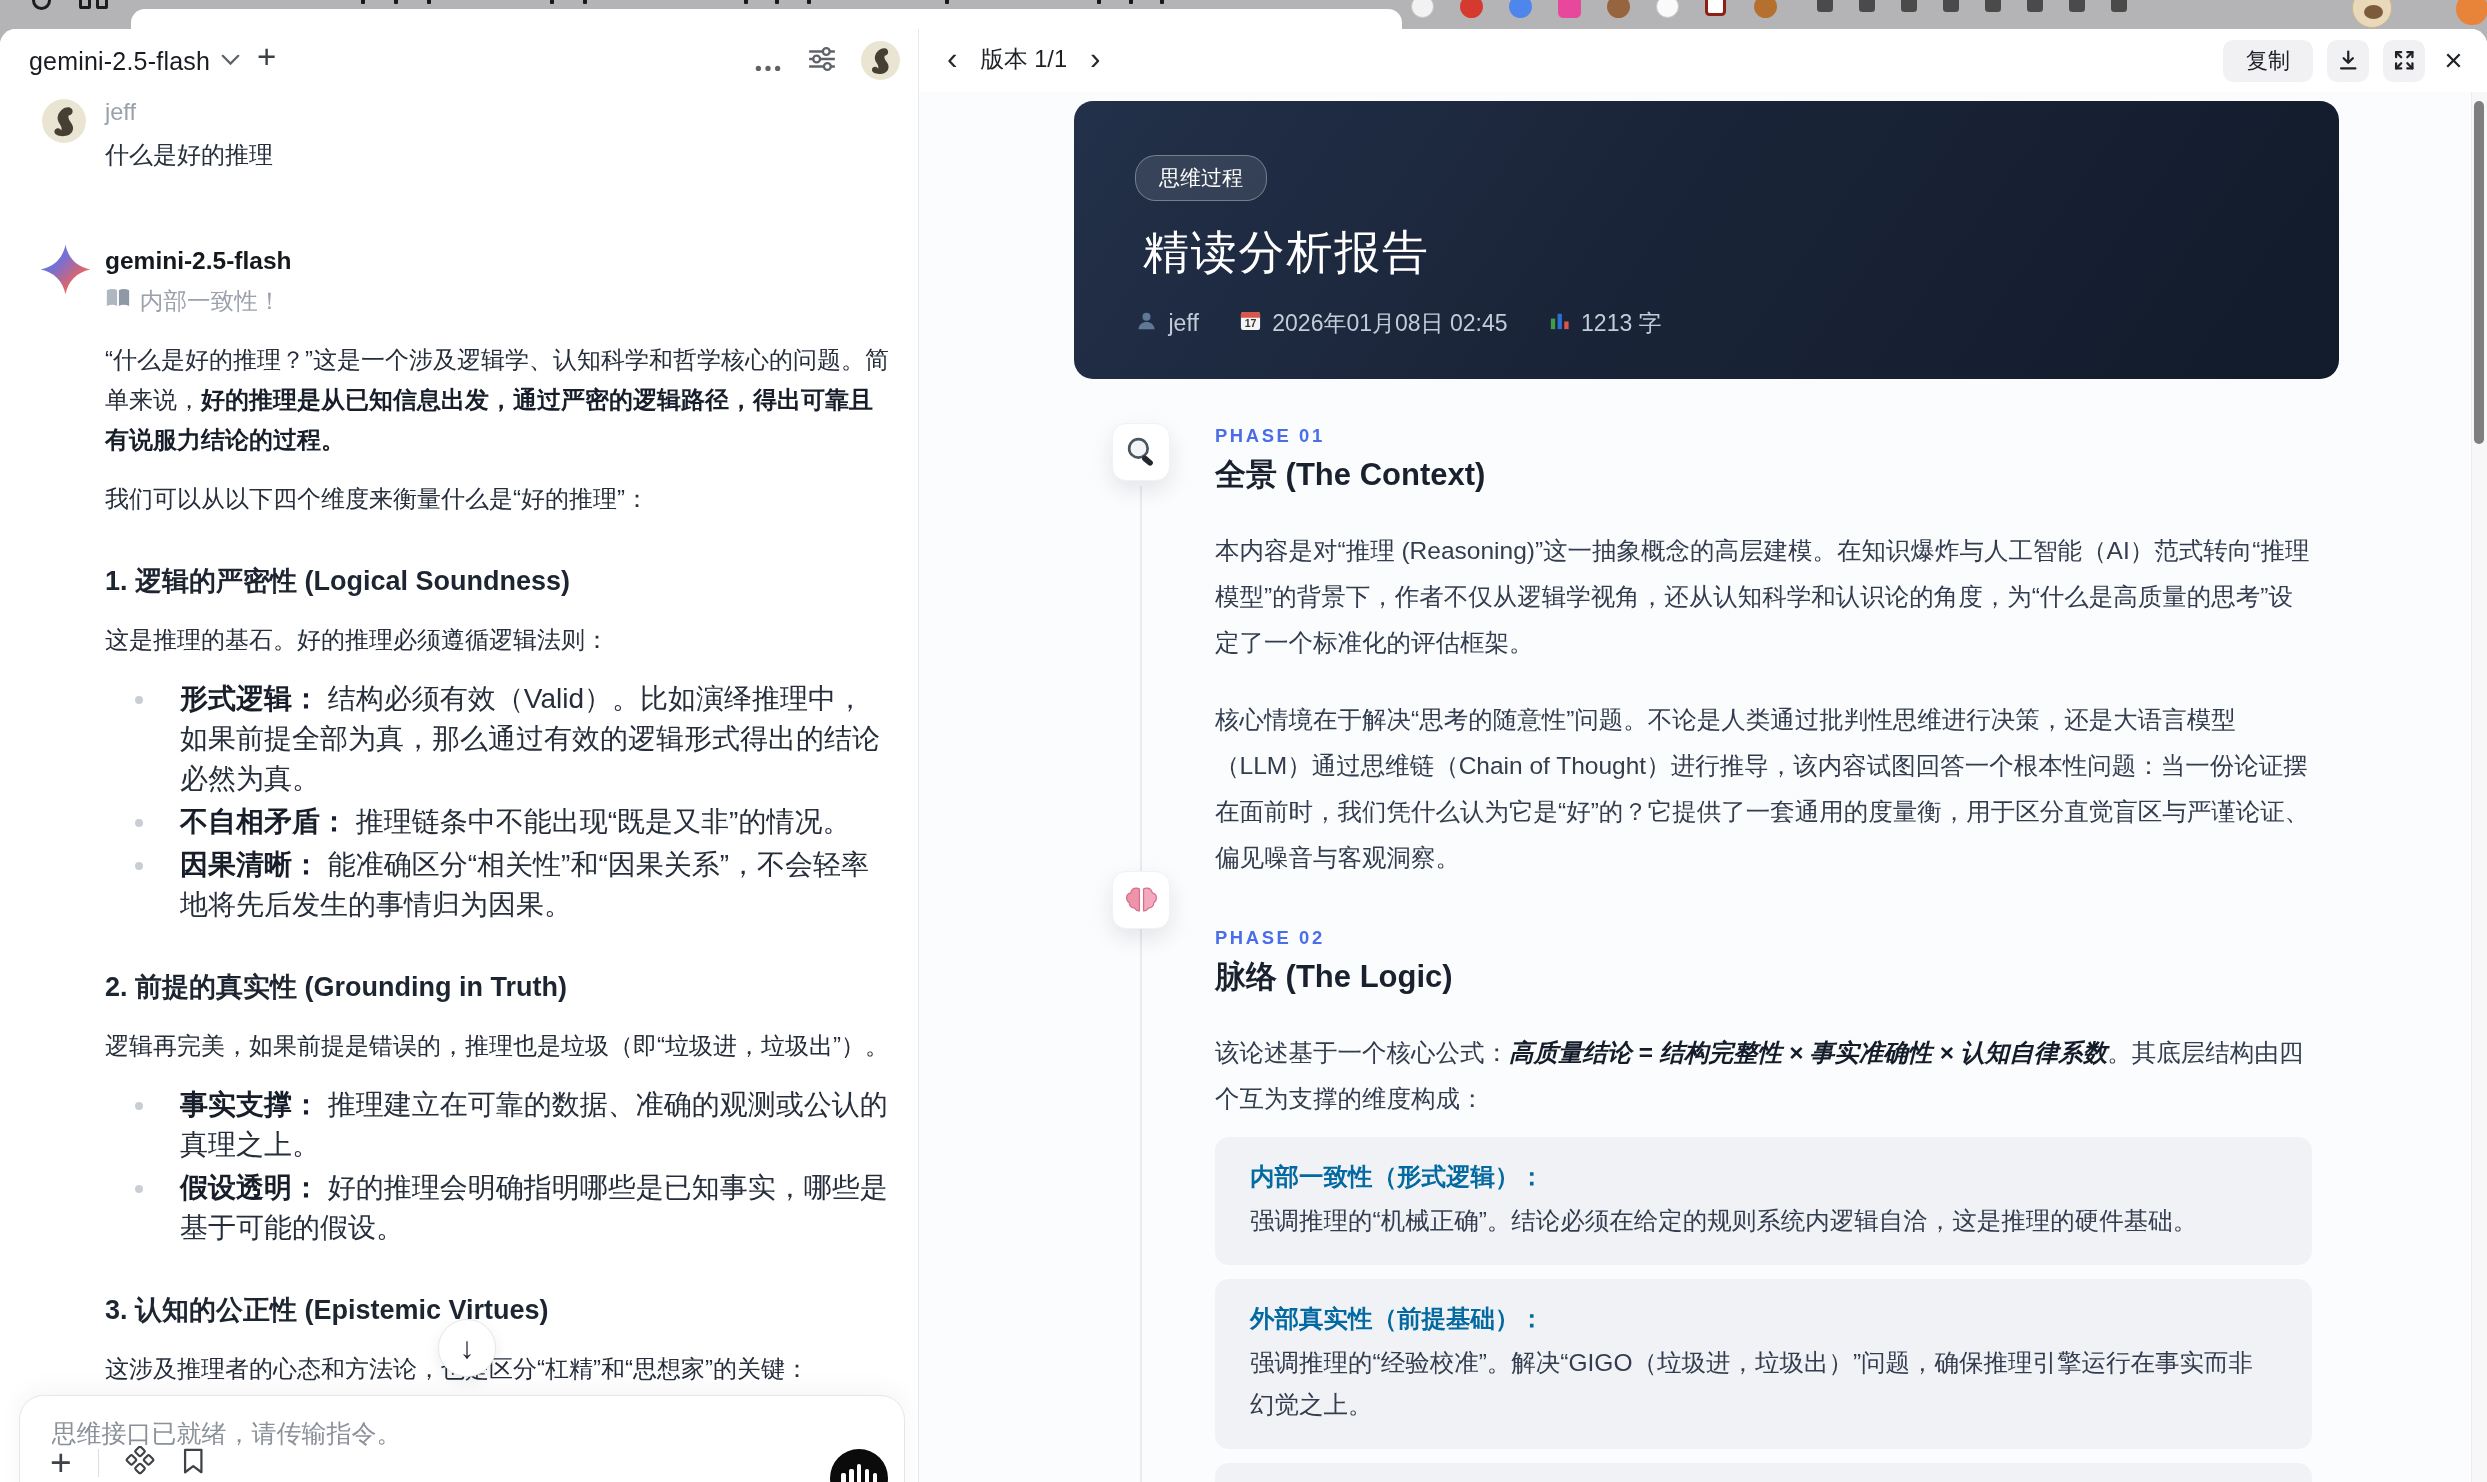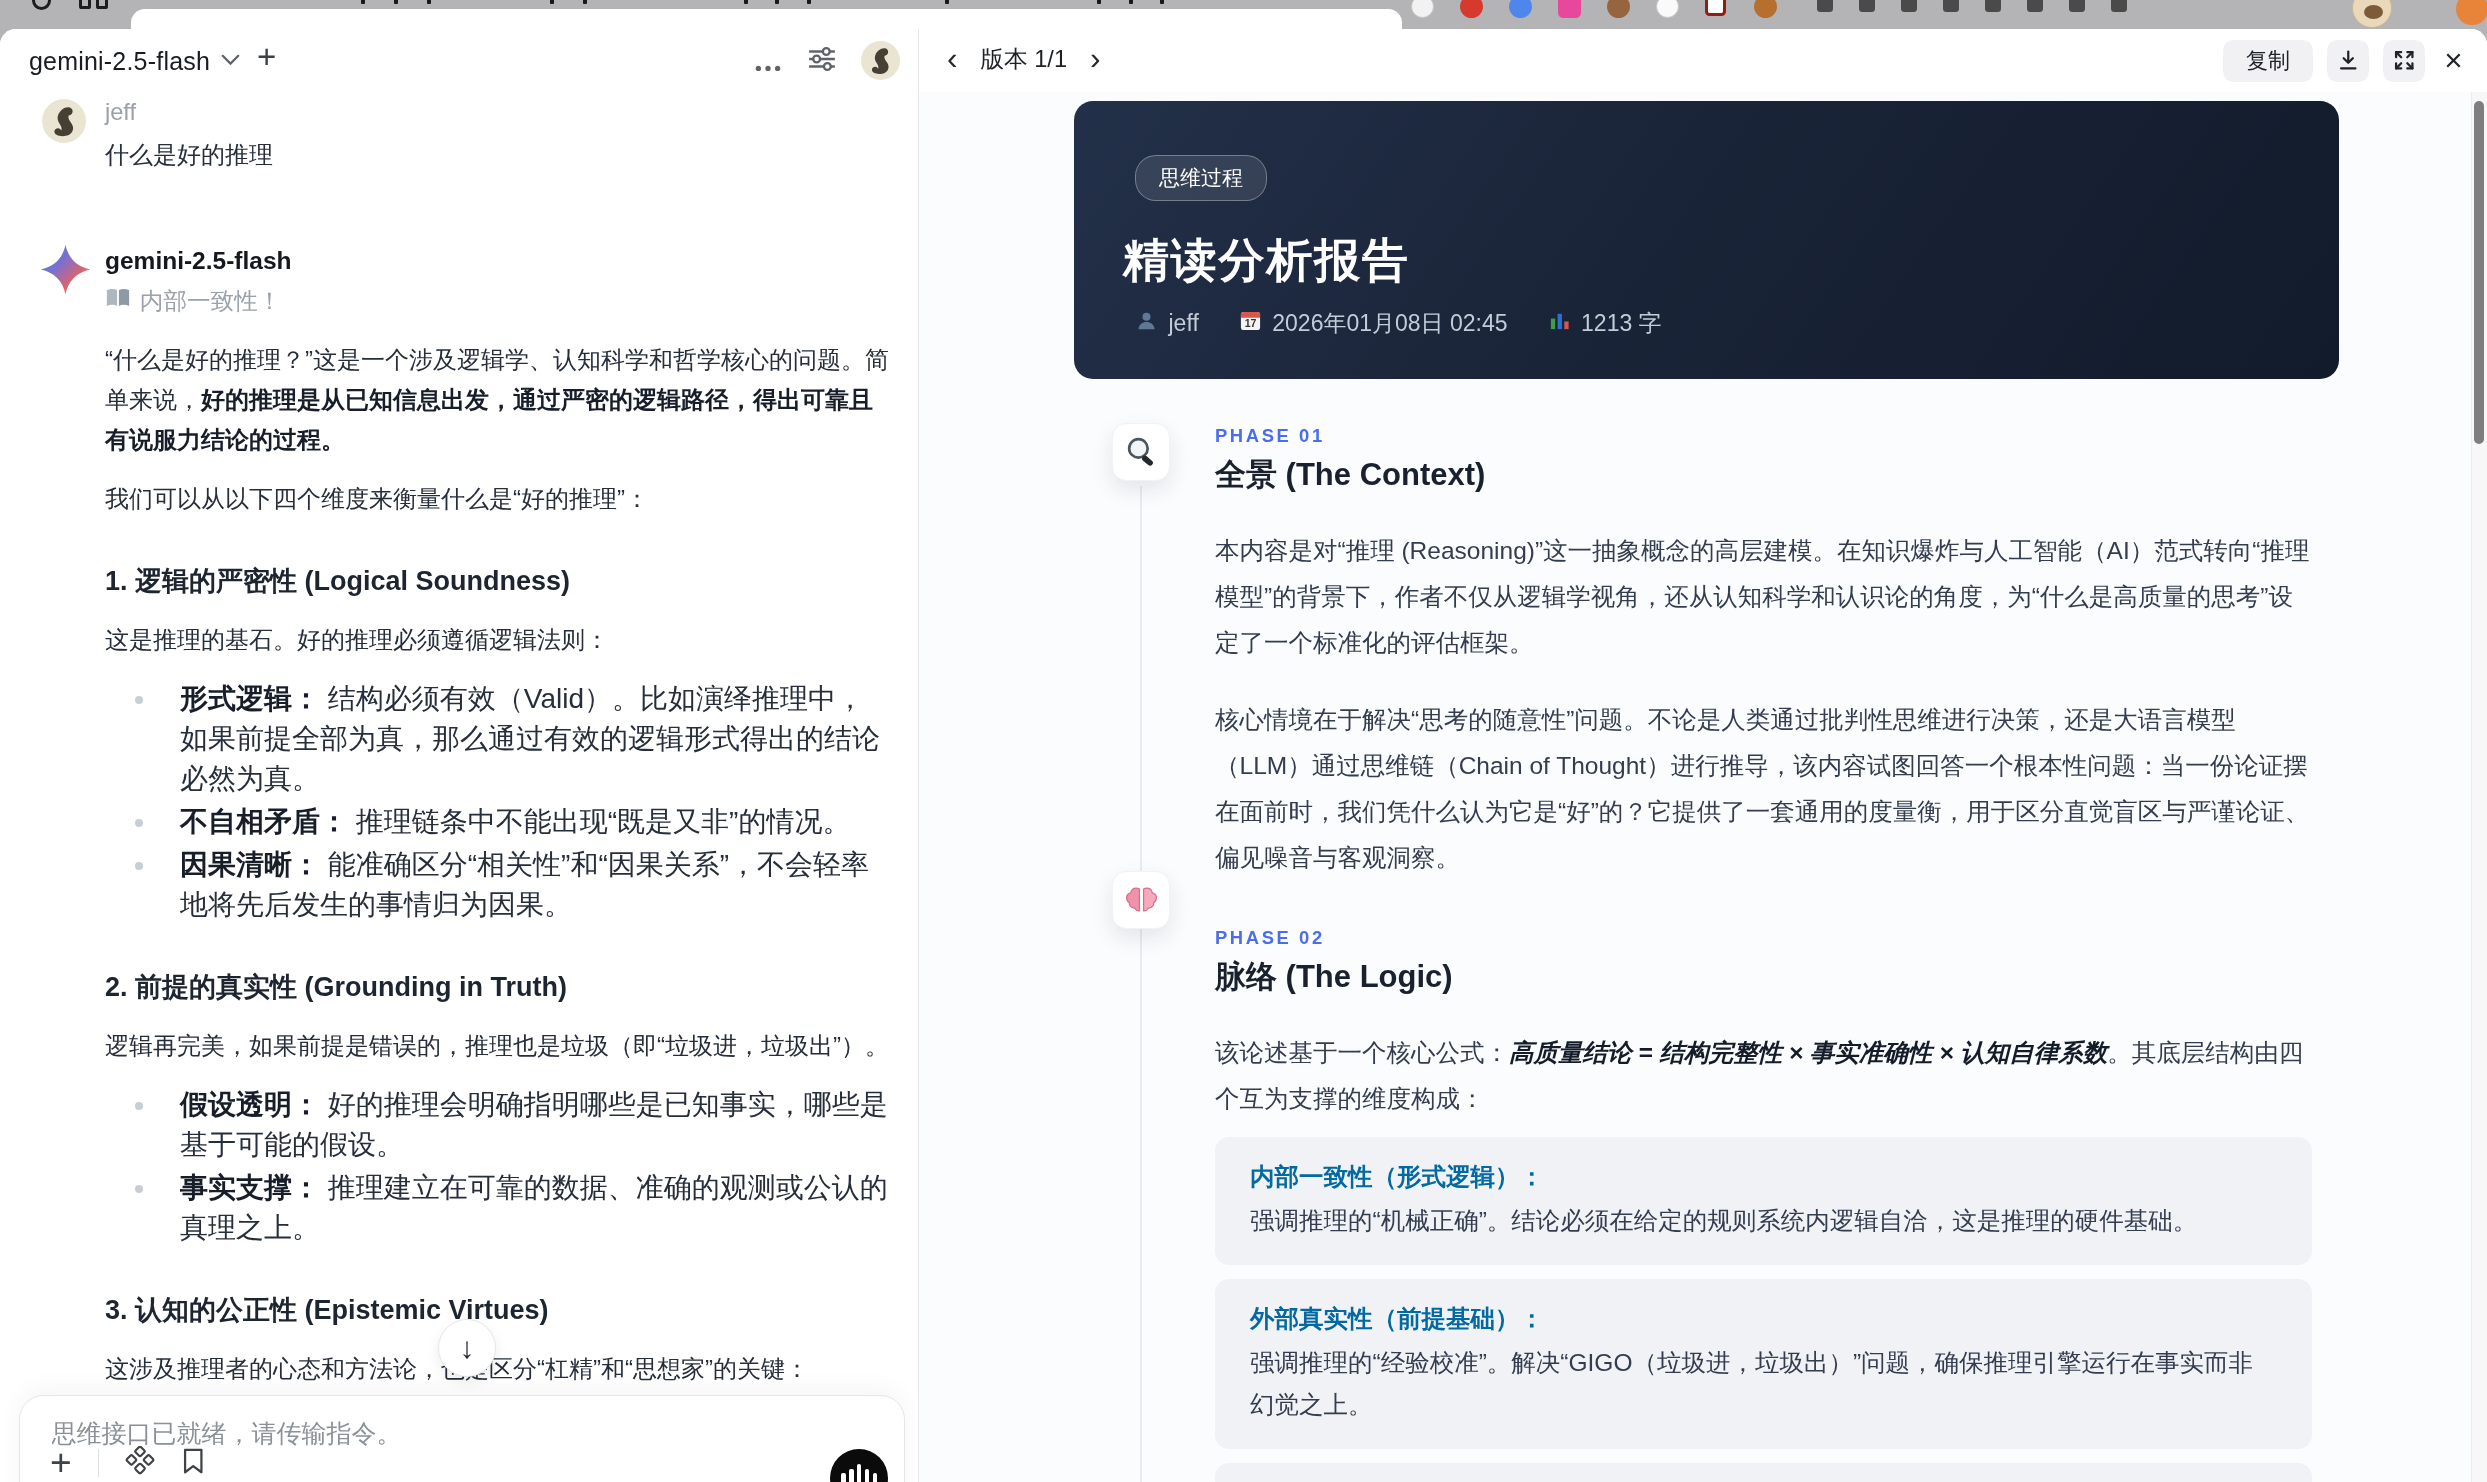--- a/index.html
+++ b/index.html
@@ -63,21 +63,21 @@
   .input-tools .plus { font-size:37px; font-weight:300; color:#3f4246; line-height:35px; }
   .itool-div { width:0.9px; height:28px; background:#dcdee1; }
   .voice-btn { position:absolute; right:15.8px; top:53px; width:58px; height:58px; border-radius:50%; background:#0b0b0c; display:flex; align-items:center; justify-content:center; gap:3.5px; }
   .voice-btn i { display:block; width:4.4px; background:#fff; border-radius:1.8px; }
 
   
   .artifact { position:absolute; top:63px; left:919px; width:1568px; bottom:0; background:#fbfcfd; overflow:hidden; }
   .timeline-line { position:absolute; left:221px; top:394px; bottom:0; width:1.8px; background:#e9ebf0; z-index:0; }
   .report-card { position:absolute; left:155px; top:8.8px; width:1265px; height:278px; border-radius:19px; background:linear-gradient(125deg,#223049 0%,#1a2438 45%,#121b2b 100%); z-index:1; }
   .report-badge { position:absolute; left:61px; top:54px; padding:7.9px 23px; font-size:21px; color:#fff; background:rgba(255,255,255,.10); border:1.8px solid rgba(255,255,255,.32); border-radius:21px; }
-  .report-title { position:absolute; left:49px; top:121px; font-size:46px; font-weight:700; color:#fff; letter-spacing:1.8px;margin-top:8px; }
+  .report-title { position:absolute; left:69px; top:121px; font-size:46px; font-weight:400; color:#fff; letter-spacing:1.8px; }
   .report-meta { position:absolute; left:61px; top:207px; display:flex; align-items:center; gap:40px; font-size:23px; color:#c3ccd9; }
   .report-meta .mi { display:flex; align-items:center; gap:10.5px; }
   .phase-icon-sq { position:absolute; width:58px; height:58px; background:#fff; border:0.9px solid #f1f2f4; border-radius:14px; box-shadow:0 8.8px 21px rgba(20,30,60,.10); display:flex; align-items:center; justify-content:center; z-index:2; }
   .art-content { position:absolute; left:296px; top:333px; width:1097px; z-index:1; }
   .phase { position:relative; }
   .phase + .phase { margin-top:46px; }
   .phase-label { font-size:18.4px; font-weight:700; color:#4a6de8; letter-spacing:2.6px; }
   .phase-title { font-size:31px; font-weight:700; color:#1a212e; margin-top:7px; }
   .art-p { font-size:24.5px; color:#333d4f; line-height:46px; margin-top:31.5px; }
   .art-p .b { font-weight:700; color:#141c2a;font-style:italic; }
@@ -250,22 +250,22 @@
               <div class="msg-h">1. 逻辑的严密性 (Logical Soundness)</div>
               <div class="msg-p"><span>这是推理的基石。好的推理必须遵循逻辑法则：</span></div>
               <div class="msg-ul">
                 <div class="msg-li"><span class="b">形式逻辑：</span> 结构必须有效（Valid）。比如演绎推理中，如果前提全部为真，那么通过有效的逻辑形式得出的结论必然为真。</div>
                 <div class="msg-li"><span class="b">不自相矛盾：</span> 推理链条中不能出现“既是又非”的情况。</div>
                 <div class="msg-li"><span class="b">因果清晰：</span> 能准确区分“相关性”和“因果关系”，不会轻率地将先后发生的事情归为因果。</div>
               </div>
               <div class="msg-h">2. 前提的真实性 (Grounding in Truth)</div>
               <div class="msg-p"><span>逻辑再完美，如果前提是错误的，推理也是垃圾（即“垃圾进，垃圾出”）。</span></div>
               <div class="msg-ul">
+                <div class="msg-li"><span class="b">事实支撑：</span> 推理建立在可靠的数据、准确的观测或公认的真理之上。</div>
                 <div class="msg-li"><span class="b">假设透明：</span> 好的推理会明确指明哪些是已知事实，哪些是基于可能的假设。</div>
-                <div class="msg-li"><span class="b">事实支撑：</span> 推理建立在可靠的数据、准确的观测或公认的真理之上。</div>
               </div>
               <div class="msg-h">3. 认知的公正性 (Epistemic Virtues)</div>
               <div class="msg-p"><span>这涉及推理者的心态和方法论，也是区分“杠精”和“思想家”的关键：</span></div>
               <div class="msg-ul">
                 <div class="msg-li"><span class="b">客观性：</span> 能够识别并尽量排除个人偏见（如幸存者偏差、确认偏差）。</div>
               </div>
             </div>
         </div>
 
       </div>

